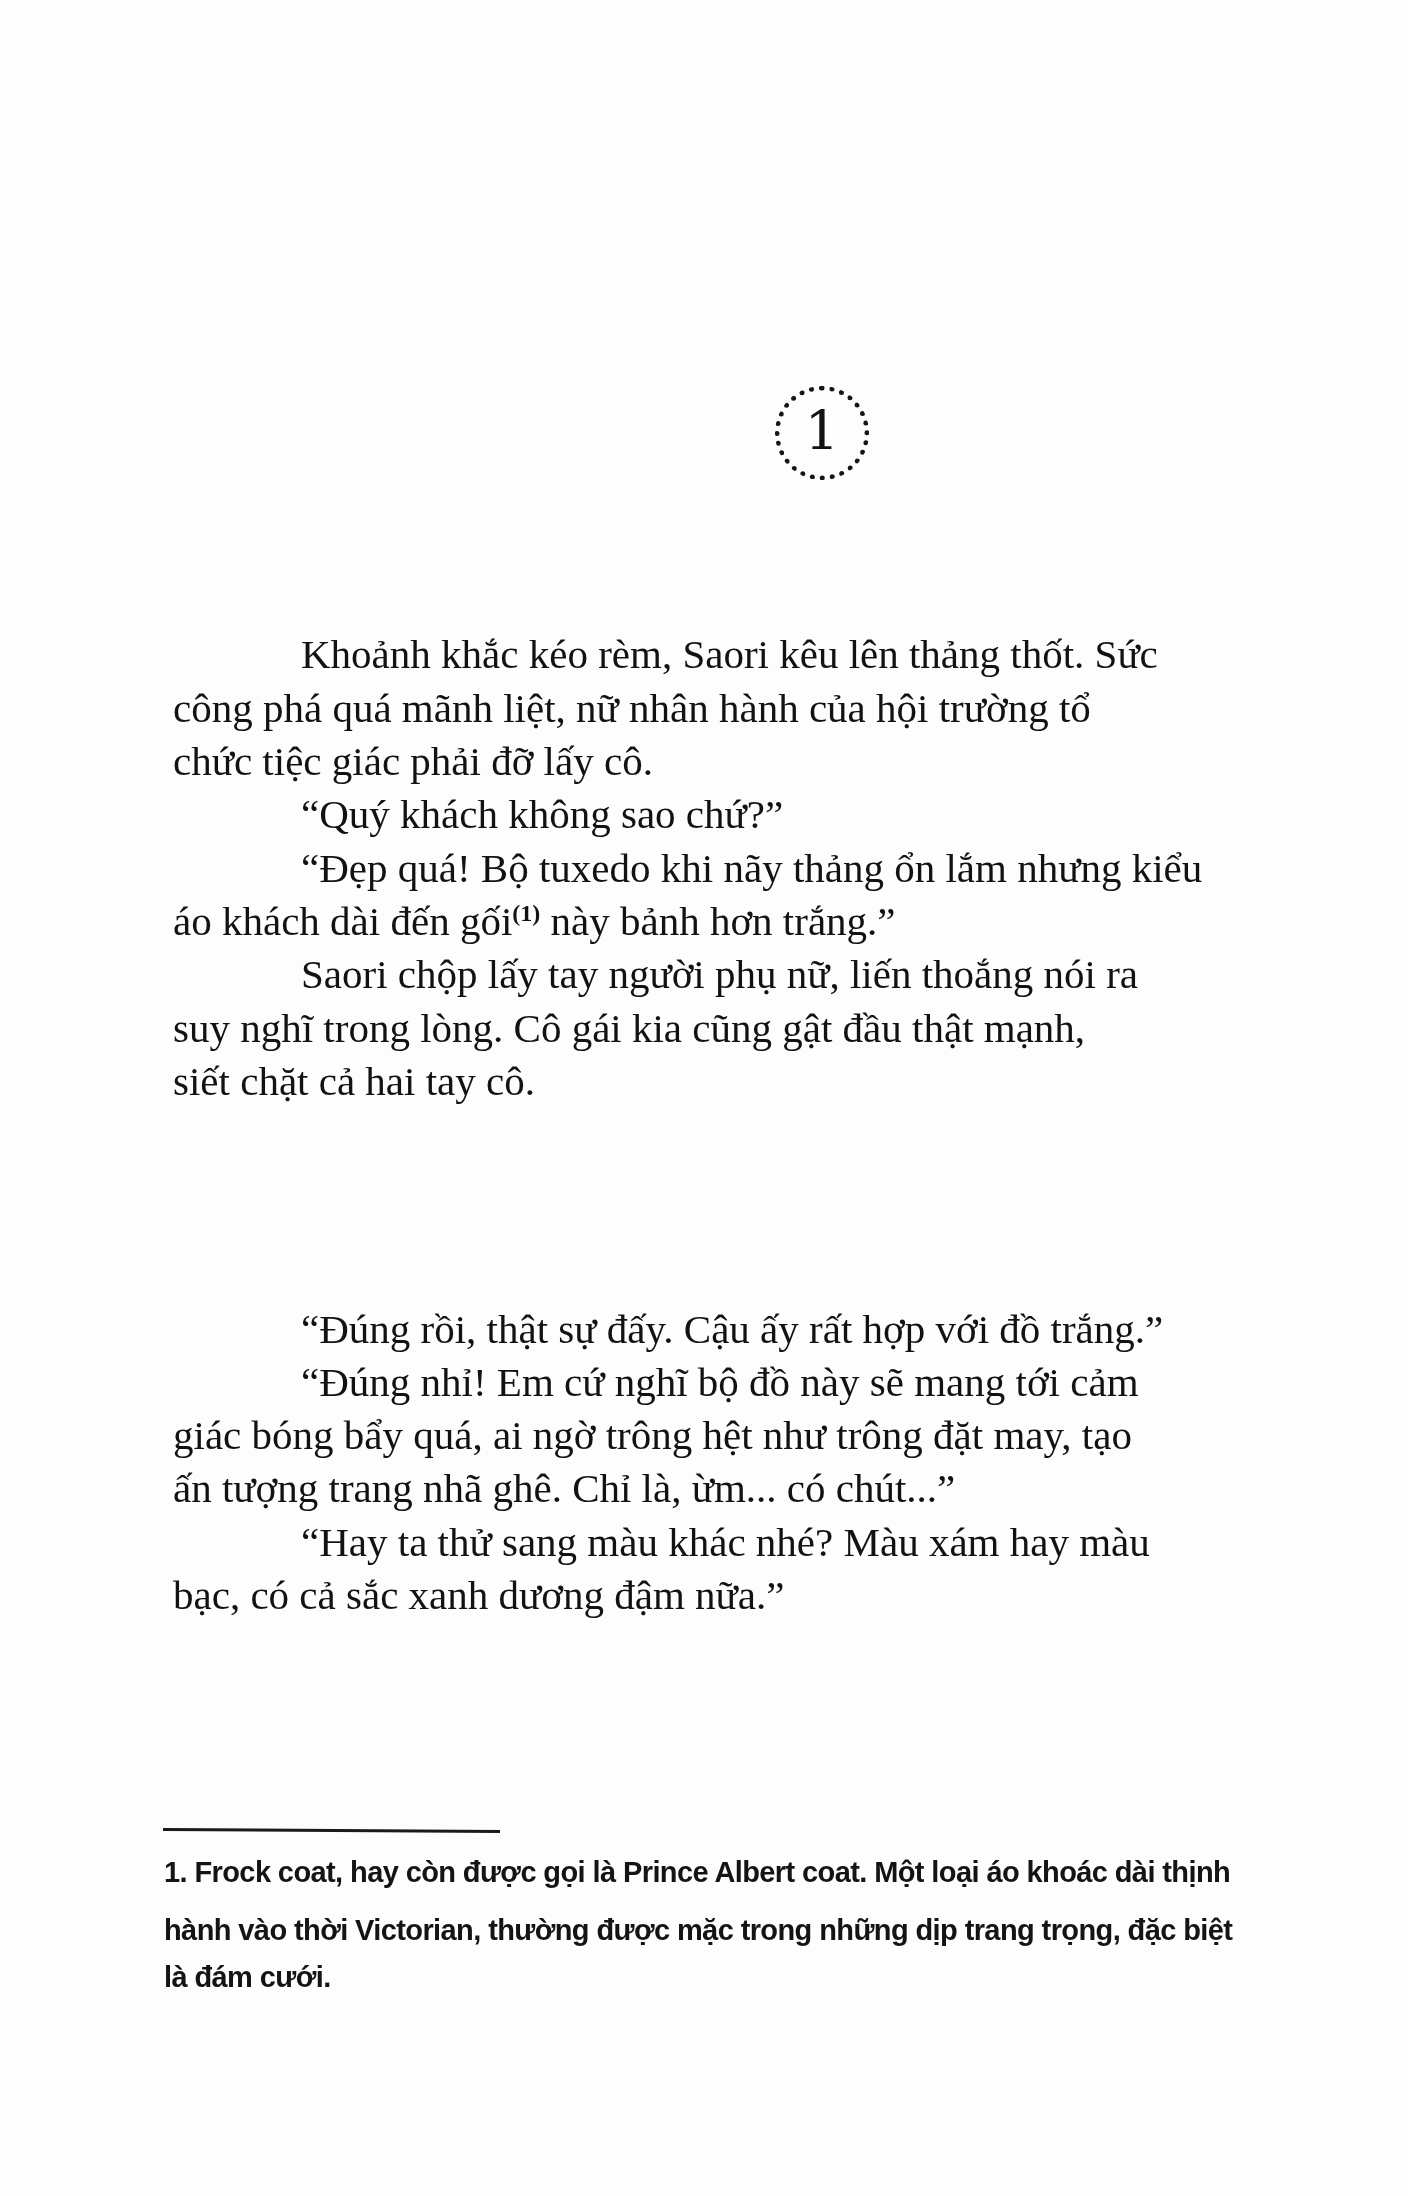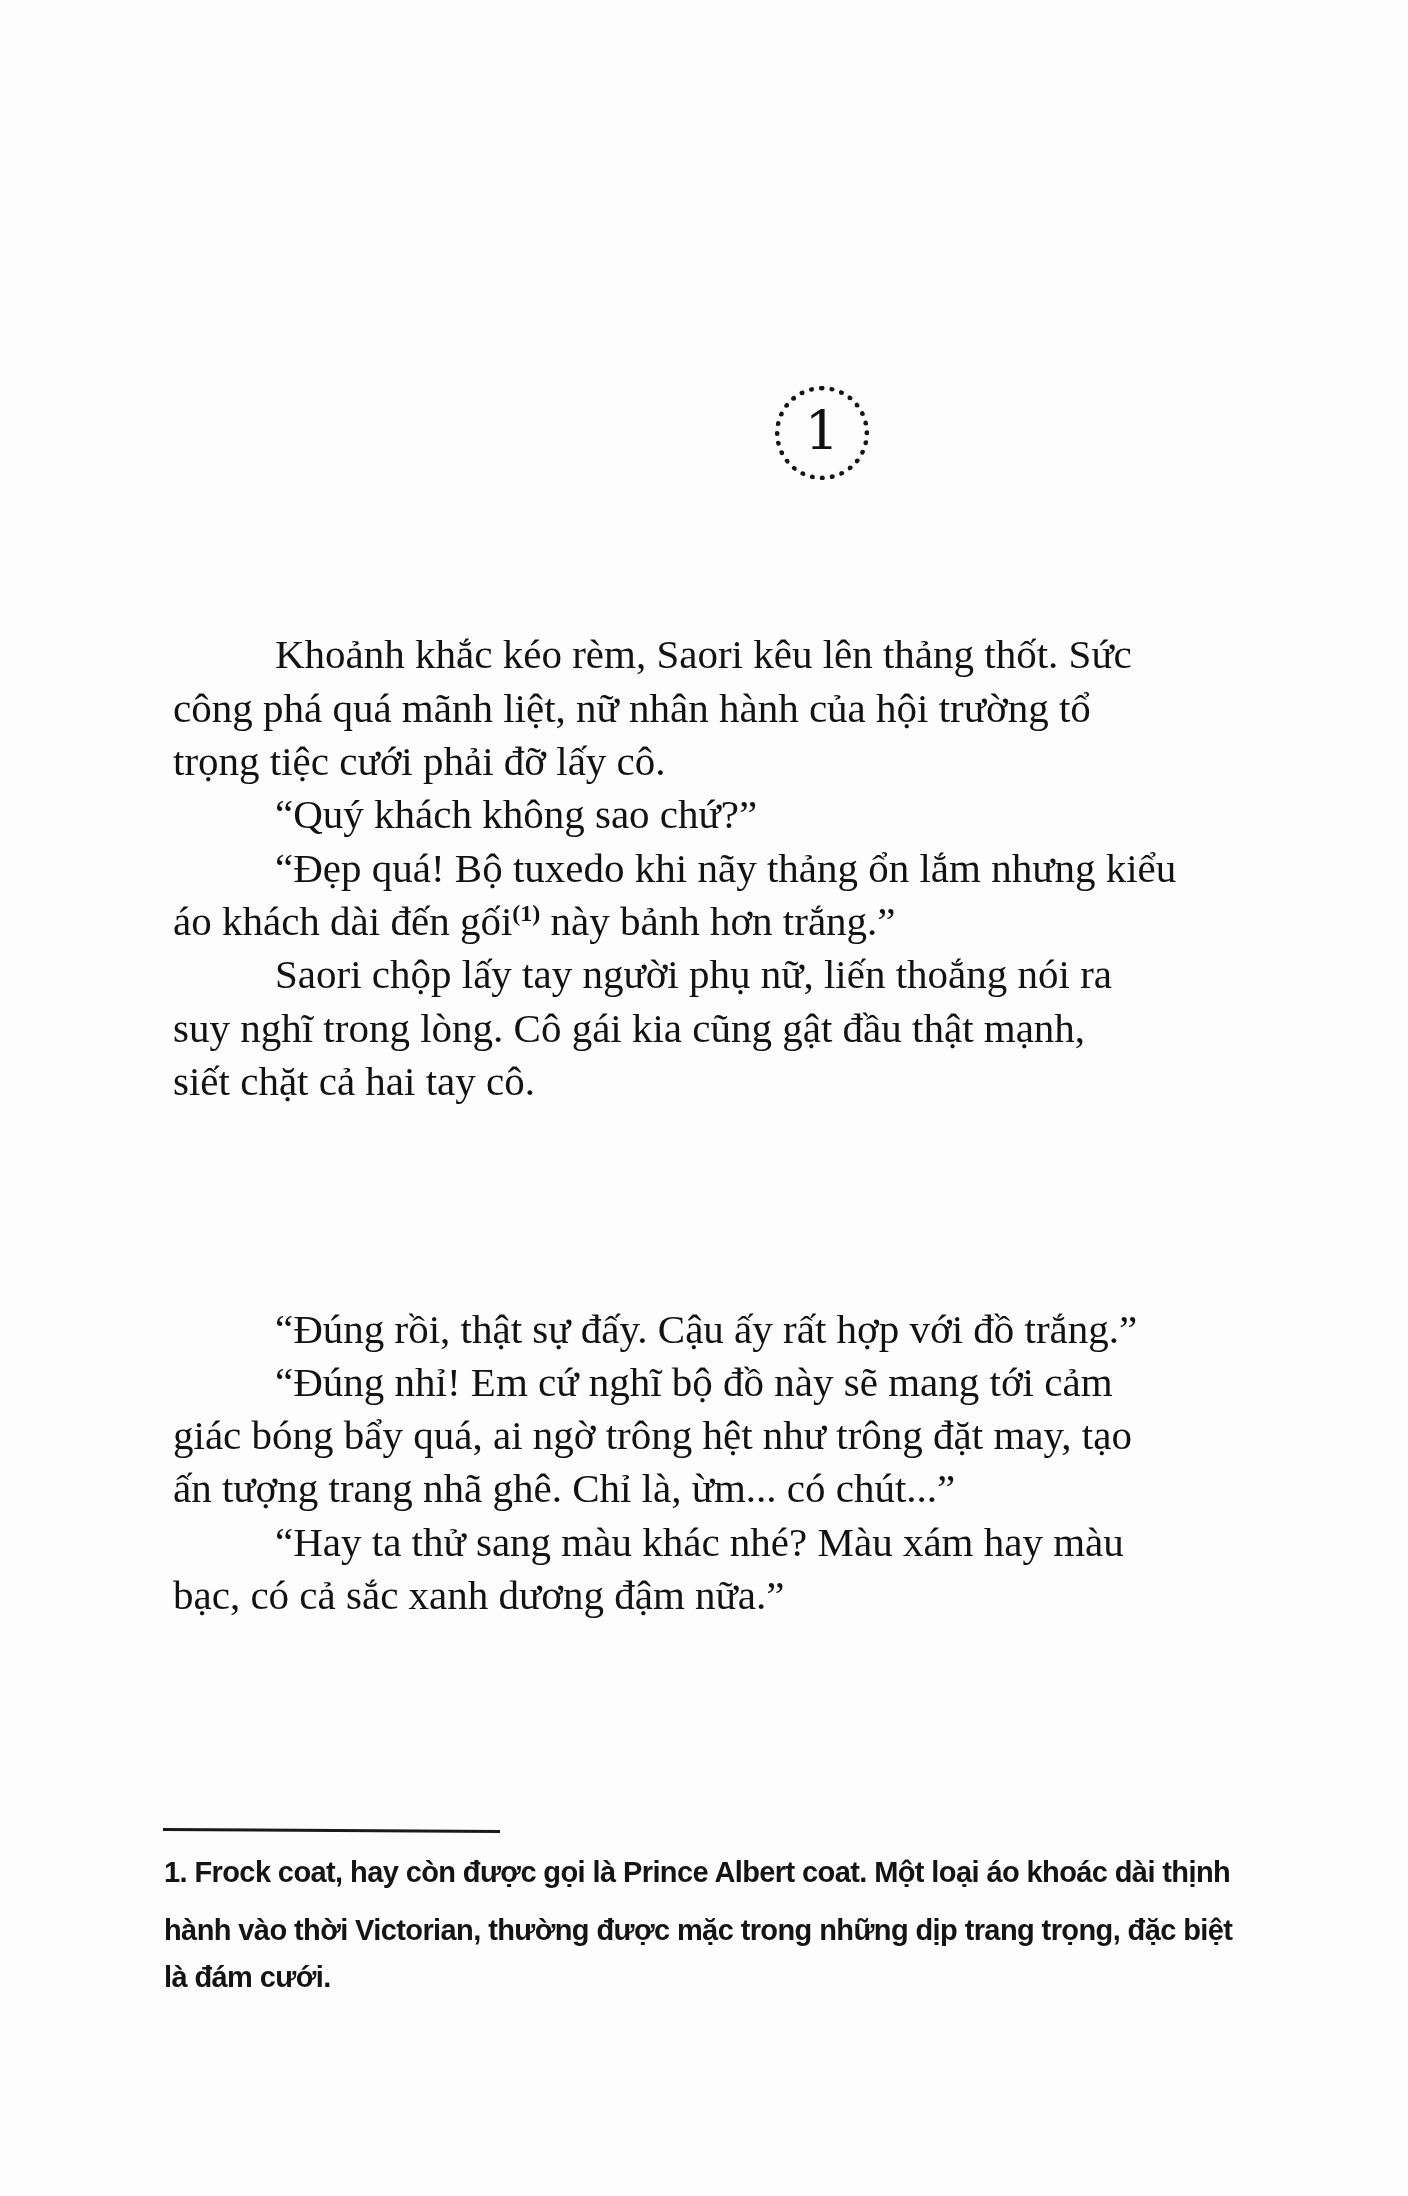--- a/index.html
+++ b/index.html
@@ -52,21 +52,21 @@
     font-size: 41px;
     color: #121212;
   }
   .line {
     position: absolute;
     left: 0;
     white-space: nowrap;
     line-height: 53px;
     height: 53px;
   }
-  .line.indent { left: 102px; font-family: Liberation Serif, serif; }
+  .line.indent { left: 128px; font-family: Liberation Serif, serif; }
   sup.fnref {
     font-size: 24px;
     font-weight: bold;
     vertical-align: 14px;
     line-height: 0;
   }
   
   .footnote-rule {
     position: absolute;
     left: 163px;
@@ -101,21 +101,21 @@
 
 <div class="page">
 
   <div class="chapter-marker">
     <span class="chapter-number">1</span>
   </div>
 
   <div class="body-text">
     <div class="line indent" style="top:0px">Khoảnh khắc kéo rèm, Saori kêu lên thảng thốt. Sức</div>
     <div class="line" style="top:54px">công phá quá mãnh liệt, nữ nhân hành của hội trường tổ</div>
-    <div class="line" style="top:107px">trọng tiệc cưới phải đỡ lấy cô.</div>
+    <div class="line" style="top:107px">chức tiệc giác phải đỡ lấy cô.</div>
     <div class="line indent" style="top:160px">“Quý khách không sao chứ?”</div>
     <div class="line indent" style="top:214px">“Đẹp quá! Bộ tuxedo khi nãy thảng ổn lắm nhưng kiểu</div>
     <div class="line" style="top:267px"><span>áo khách dài đến gối</span><sup class="fnref">(1)</sup><span> này bảnh hơn trắng.”</span></div>
     <div class="line indent" style="top:320px">Saori chộp lấy tay người phụ nữ, liến thoắng nói ra</div>
     <div class="line" style="top:374px">suy nghĩ trong lòng. Cô gái kia cũng gật đầu thật mạnh,</div>
     <div class="line" style="top:427px">siết chặt cả hai tay cô.</div>
     <div class="line indent" style="top:675px">“Đúng rồi, thật sự đấy. Cậu ấy rất hợp với đồ trắng.”</div>
     <div class="line indent" style="top:728px">“Đúng nhỉ! Em cứ nghĩ bộ đồ này sẽ mang tới cảm</div>
     <div class="line" style="top:781px">giác bóng bẩy quá, ai ngờ trông hệt như trông đặt may, tạo</div>
     <div class="line" style="top:834px">ấn tượng trang nhã ghê. Chỉ là, ừm... có chút...”</div>

